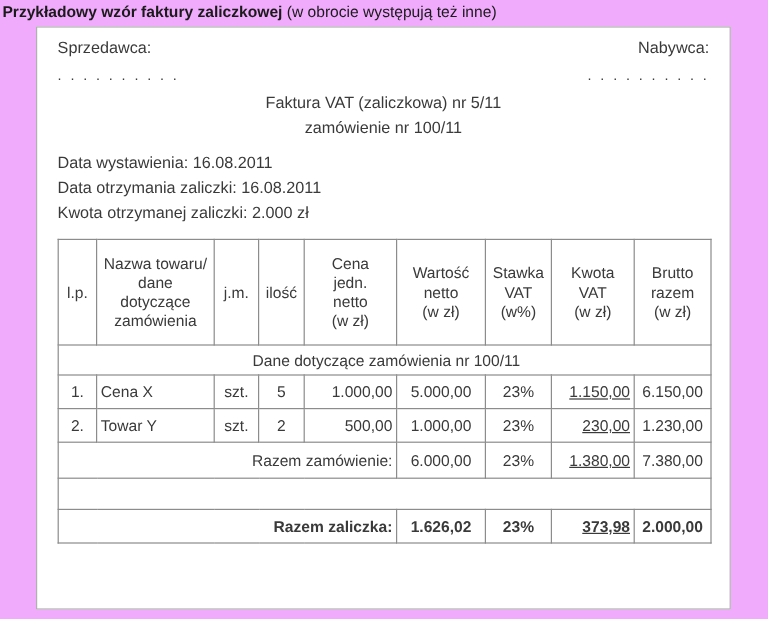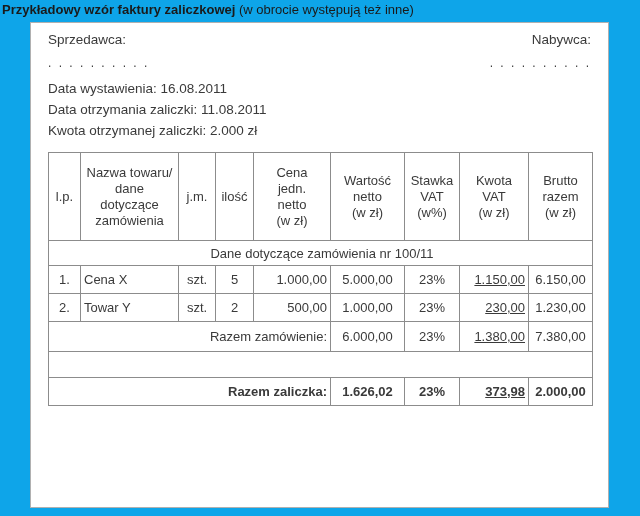--- a/index.html
+++ b/index.html
@@ -3,21 +3,21 @@
 <meta charset="utf-8">
 <style>
   * { margin: 0; padding: 0; box-sizing: border-box; }
   html, body { background: #ffffff; }
   body {
     width: 640px; height: 516px;
     font-family: "Liberation Sans", sans-serif;
     color: #3a3a3a;
     overflow: hidden;
   }
-  .page { position: relative; width: 640px; height: 516px; background: #0ea5e9; }
+  .page { position: relative; width: 640px; height: 516px; background: #f0abfc; }
 
   .page-title {
     position: absolute; top: 2px; left: 2px;
     font-size: 13px; color: #1a1a1a; white-space: nowrap;
   }
   .page-title .bold { font-weight: bold; }
 
   .box {
     position: absolute; top: 22px; left: 30px;
     width: 579px; height: 486px;
@@ -79,24 +79,28 @@
       <div class="party left">
         <div class="party-label">Sprzedawca:</div>
         <div class="dots">. . . . . . . . . .</div>
       </div>
       <div class="party right">
         <div class="party-label">Nabywca:</div>
         <div class="dots">. . . . . . . . . .</div>
       </div>
     </div>
 
+    <div class="inv-title">
+      <div>Faktura VAT (zaliczkowa) nr 5/11</div>
+      <div>zamówienie nr 100/11</div>
+    </div>
 
     <div class="meta">
       <div>Data wystawienia: 16.08.2011</div>
-      <div>Data otrzymania zaliczki: 11.08.2011</div>
+      <div>Data otrzymania zaliczki: 16.08.2011</div>
       <div>Kwota otrzymanej zaliczki: 2.000 zł</div>
     </div>
 
     <table class="inv">
       <colgroup>
         <col style="width:32px">
           <col style="width:98px">
           <col style="width:37px">
         <col style="width:38px">
           <col style="width:77px">

